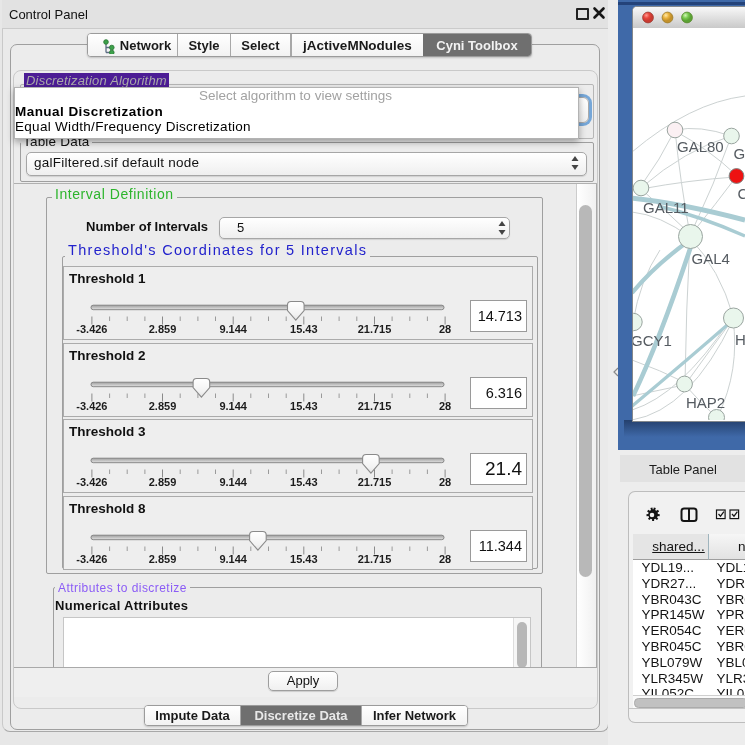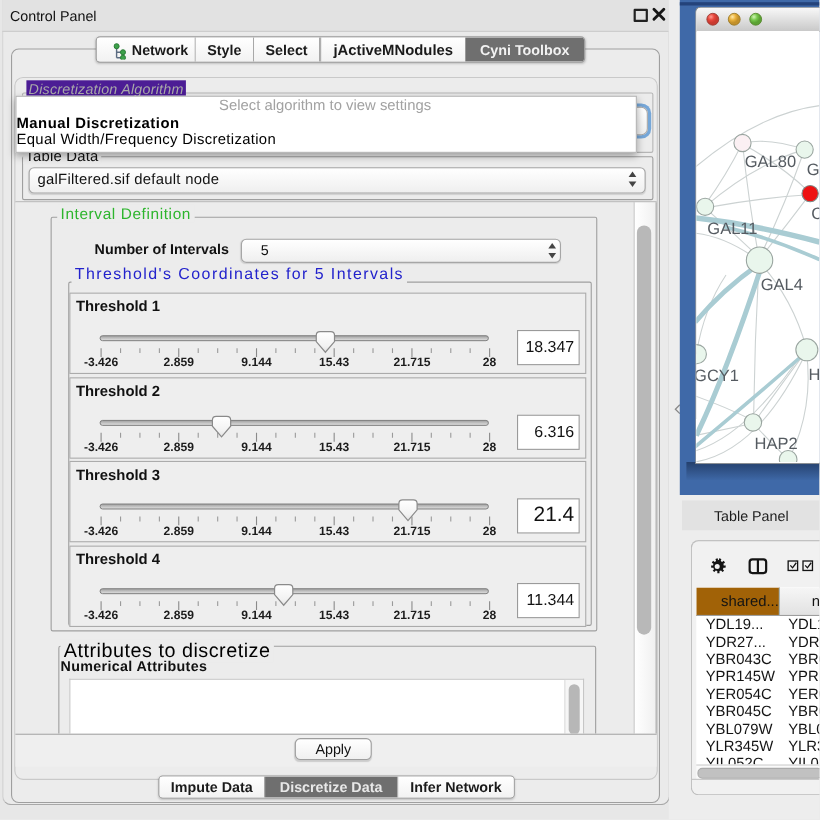--- a/index.html
+++ b/index.html
@@ -111,21 +111,21 @@
         <line x1="363.4" y1="49.5" x2="363.4" y2="54" stroke="#9a9a9a" stroke-width="1"></line>
         <line x1="381.1" y1="49.5" x2="381.1" y2="57.5" stroke="#8a8a8a" stroke-width="1"></line>
 <text x="27.9" y="66" text-anchor="middle" font-size="11" font-weight="bold" fill="#1c1c1c" font-family="Liberation Sans,sans-serif">-3.426</text>
         <text x="98.5" y="66" text-anchor="middle" font-size="11" font-weight="bold" fill="#1c1c1c" font-family="Liberation Sans,sans-serif">2.859</text>
         <text x="169.2" y="66" text-anchor="middle" font-size="11" font-weight="bold" fill="#1c1c1c" font-family="Liberation Sans,sans-serif">9.144</text>
         <text x="239.8" y="66" text-anchor="middle" font-size="11" font-weight="bold" fill="#1c1c1c" font-family="Liberation Sans,sans-serif">15.43</text>
         <text x="310.5" y="66" text-anchor="middle" font-size="11" font-weight="bold" fill="#1c1c1c" font-family="Liberation Sans,sans-serif">21.715</text>
         <text x="381.1" y="66" text-anchor="middle" font-size="11" font-weight="bold" fill="#1c1c1c" font-family="Liberation Sans,sans-serif">28</text>
 <path d="M 223.5 43.5 L 223.5 38 Q 223.5 34.5 227.0 34.5 L 236.6 34.5 Q 240.1 34.5 240.1 38 L 240.1 43.5 L 231.8 53.2 Z" fill="url(#thg)" stroke="#8a8a8a" stroke-width="1.1"></path>
 </svg>
-<div class="abs" style="left:406px;top:33px;width:51px;height:30px;background:#ffffff;border:1px solid #9a9a9a;font-size:14.5px;color:#111;text-align:right;line-height:30px;padding-right:4px;">18.347</div>
+<div class="abs" style="left:406px;top:33px;width:51px;height:30px;background:#ffffff;border:1px solid #9a9a9a;font-size:14.5px;color:#111;text-align:right;line-height:30px;padding-right:4px;">14.713</div>
 </div>
 <div class="abs" style="left:49px;top:158.5px;width:468px;height:72px;background:#eeeeee;border:1px solid #ababab;">
 <div class="abs" style="left:5px;top:4px;font-size:13.5px;font-weight:bold;color:#111;">Threshold 2</div>
 <svg class="abs" style="left:0;top:0;" width="400" height="72" viewBox="0 0 400 72">
 <defs>
           <linearGradient id="thg" x1="0" y1="0" x2="0" y2="1">
             <stop offset="0%" stop-color="#ffffff"></stop>
             <stop offset="70%" stop-color="#f2f2f2"></stop>
             <stop offset="100%" stop-color="#e2e2e2"></stop>
           </linearGradient>
@@ -206,21 +206,21 @@
         <text x="98.5" y="66" text-anchor="middle" font-size="11" font-weight="bold" fill="#1c1c1c" font-family="Liberation Sans,sans-serif">2.859</text>
         <text x="169.2" y="66" text-anchor="middle" font-size="11" font-weight="bold" fill="#1c1c1c" font-family="Liberation Sans,sans-serif">9.144</text>
         <text x="239.8" y="66" text-anchor="middle" font-size="11" font-weight="bold" fill="#1c1c1c" font-family="Liberation Sans,sans-serif">15.43</text>
         <text x="310.5" y="66" text-anchor="middle" font-size="11" font-weight="bold" fill="#1c1c1c" font-family="Liberation Sans,sans-serif">21.715</text>
         <text x="381.1" y="66" text-anchor="middle" font-size="11" font-weight="bold" fill="#1c1c1c" font-family="Liberation Sans,sans-serif">28</text>
 <path d="M 298.6 43.5 L 298.6 38 Q 298.6 34.5 302.1 34.5 L 311.7 34.5 Q 315.2 34.5 315.2 38 L 315.2 43.5 L 306.9 53.2 Z" fill="url(#thg)" stroke="#8a8a8a" stroke-width="1.1"></path>
 </svg>
 <div class="abs" style="left:406px;top:33px;width:51px;height:30px;background:#ffffff;border:1px solid #9a9a9a;font-size:19px;color:#111;text-align:right;line-height:30px;padding-right:4px;">21.4</div>
 </div>
 <div class="abs" style="left:49px;top:311.5px;width:468px;height:72px;background:#eeeeee;border:1px solid #ababab;">
-<div class="abs" style="left:5px;top:4px;font-size:13.5px;font-weight:bold;color:#111;">Threshold 4</div>
+<div class="abs" style="left:5px;top:4px;font-size:13.5px;font-weight:bold;color:#111;">Threshold 8</div>
 <svg class="abs" style="left:0;top:0;" width="400" height="72" viewBox="0 0 400 72">
 <defs>
           <linearGradient id="thg" x1="0" y1="0" x2="0" y2="1">
             <stop offset="0%" stop-color="#ffffff"></stop>
             <stop offset="70%" stop-color="#f2f2f2"></stop>
             <stop offset="100%" stop-color="#e2e2e2"></stop>
           </linearGradient>
 <linearGradient id="trk" x1="0" y1="0" x2="0" y2="1">
             <stop offset="0%" stop-color="#9e9e9e"></stop>
             <stop offset="100%" stop-color="#e3e3e3"></stop>
@@ -253,21 +253,21 @@
         <text x="169.2" y="66" text-anchor="middle" font-size="11" font-weight="bold" fill="#1c1c1c" font-family="Liberation Sans,sans-serif">9.144</text>
         <text x="239.8" y="66" text-anchor="middle" font-size="11" font-weight="bold" fill="#1c1c1c" font-family="Liberation Sans,sans-serif">15.43</text>
         <text x="310.5" y="66" text-anchor="middle" font-size="11" font-weight="bold" fill="#1c1c1c" font-family="Liberation Sans,sans-serif">21.715</text>
         <text x="381.1" y="66" text-anchor="middle" font-size="11" font-weight="bold" fill="#1c1c1c" font-family="Liberation Sans,sans-serif">28</text>
 <path d="M 185.6 43.5 L 185.6 38 Q 185.6 34.5 189.1 34.5 L 198.7 34.5 Q 202.2 34.5 202.2 38 L 202.2 43.5 L 193.9 53.2 Z" fill="url(#thg)" stroke="#8a8a8a" stroke-width="1.1"></path>
 </svg>
 <div class="abs" style="left:406px;top:33px;width:51px;height:30px;background:#ffffff;border:1px solid #9a9a9a;font-size:14.5px;color:#111;text-align:right;line-height:30px;padding-right:4px;">11.344</div>
 </div>
 
 <div class="grpborder" style="left:39px;top:403px;width:487px;height:90px;"></div>
-<div class="grplabel" style="left:41px;top:397px;font-size:18px;letter-spacing:0.45px;color:#000000;">Attributes to discretize</div>
+<div class="grplabel" style="left:41px;top:397px;font-size:12px;letter-spacing:0.45px;color:#8b5cf6;">Attributes to discretize</div>
 <div class="abs" style="left:41px;top:414px;font-size:13px;font-weight:bold;letter-spacing:0.3px;color:#111;">Numerical Attributes</div>
 <div class="abs" style="left:49px;top:433px;width:466px;height:50px;background:#ffffff;border:1px solid #c6c6c6;border-bottom:none;overflow:hidden;">
 <div class="abs" style="left:449px;top:0;width:17px;height:50px;background:#f6f6f6;border-left:1px solid #dddddd;"></div>
 <div class="abs" style="left:453px;top:4px;width:10px;height:46px;background:#b7b7b7;border-radius:5px;"></div>
 </div>
 </div>
 
 <div class="abs" style="left:576px;top:184px;width:19px;height:483px;background:linear-gradient(to right,#ffffff,#f0f0f0);border-left:1px solid #cccccc;border-right:1px solid #a9a9a9;"></div>
 <div class="abs" style="left:579px;top:205px;width:13px;height:372px;background:#b8b8b8;border-radius:6.5px;"></div>
 
@@ -386,21 +386,21 @@
   <line x1="45" y1="2.5" x2="45" y2="15" stroke="#141414" stroke-width="2"></line>
   <g stroke="#141414" fill="none" stroke-width="1.2">
     <rect x="72.5" y="4" width="8.6" height="8.6"></rect>
     <path d="M74.5 8 l2 2.2 3.4 -4.6"></path>
     <rect x="86" y="4" width="8.6" height="8.6"></rect>
     <path d="M88 8 l2 2.2 3.4 -4.6"></path>
   </g>
 </svg>
 
 <div class="abs" style="left:633px;top:534px;width:112px;height:161px;background:#ffffff;overflow:hidden;font-size:13.5px;color:#141414;">
-  <div style="position:absolute;left:0;top:0;width:75px;height:25px;background:#a16207;border-right:1px solid #9fb4bd;border-bottom:1px solid #9e9e9e;text-align:right;line-height:25px;text-indent:16px;">shared...</div>
+  <div style="position:absolute;left:0;top:0;width:75px;height:25px;background:#e5e5e5;border-right:1px solid #9fb4bd;border-bottom:1px solid #9e9e9e;text-align:center;line-height:25px;text-indent:16px;text-decoration:underline;">shared...</div>
   <div style="position:absolute;left:76px;top:0;width:36px;height:25px;background:linear-gradient(#f6f6f6,#e2e2e2);border-bottom:1px solid #9e9e9e;padding-left:29px;line-height:25px;">na</div>
   <div style="position:absolute;left:8.5px;top:26px;line-height:15.8px;">YDL19...<br>YDR27...<br>YBR043C<br>YPR145W<br>YER054C<br>YBR045C<br>YBL079W<br>YLR345W<br>YIL052C</div>
   <div style="position:absolute;left:83.5px;top:26px;line-height:15.8px;">YDL1<br>YDR2<br>YBR0<br>YPR1<br>YER0<br>YBR0<br>YBL0<br>YLR3<br>YIL0</div>
 </div>
 
 <div class="abs" style="left:633px;top:695px;width:112px;height:13px;background:#fafafa;border-top:1px solid #cfcfcf;"></div>
 <div class="abs" style="left:634px;top:697.5px;width:112px;height:8px;background:#c1c1c1;border:1px solid #ababab;border-radius:4.5px;"></div>
 <div class="abs" style="left:629px;top:708px;width:116px;height:1px;background:#c4c4c4;"></div>
 
 <div class="abs" style="left:14px;top:87px;width:563px;height:50px;background:#ffffff;border:1px solid #b3b3b3;box-shadow:0 3px 7px rgba(0,0,0,0.35);"></div>

